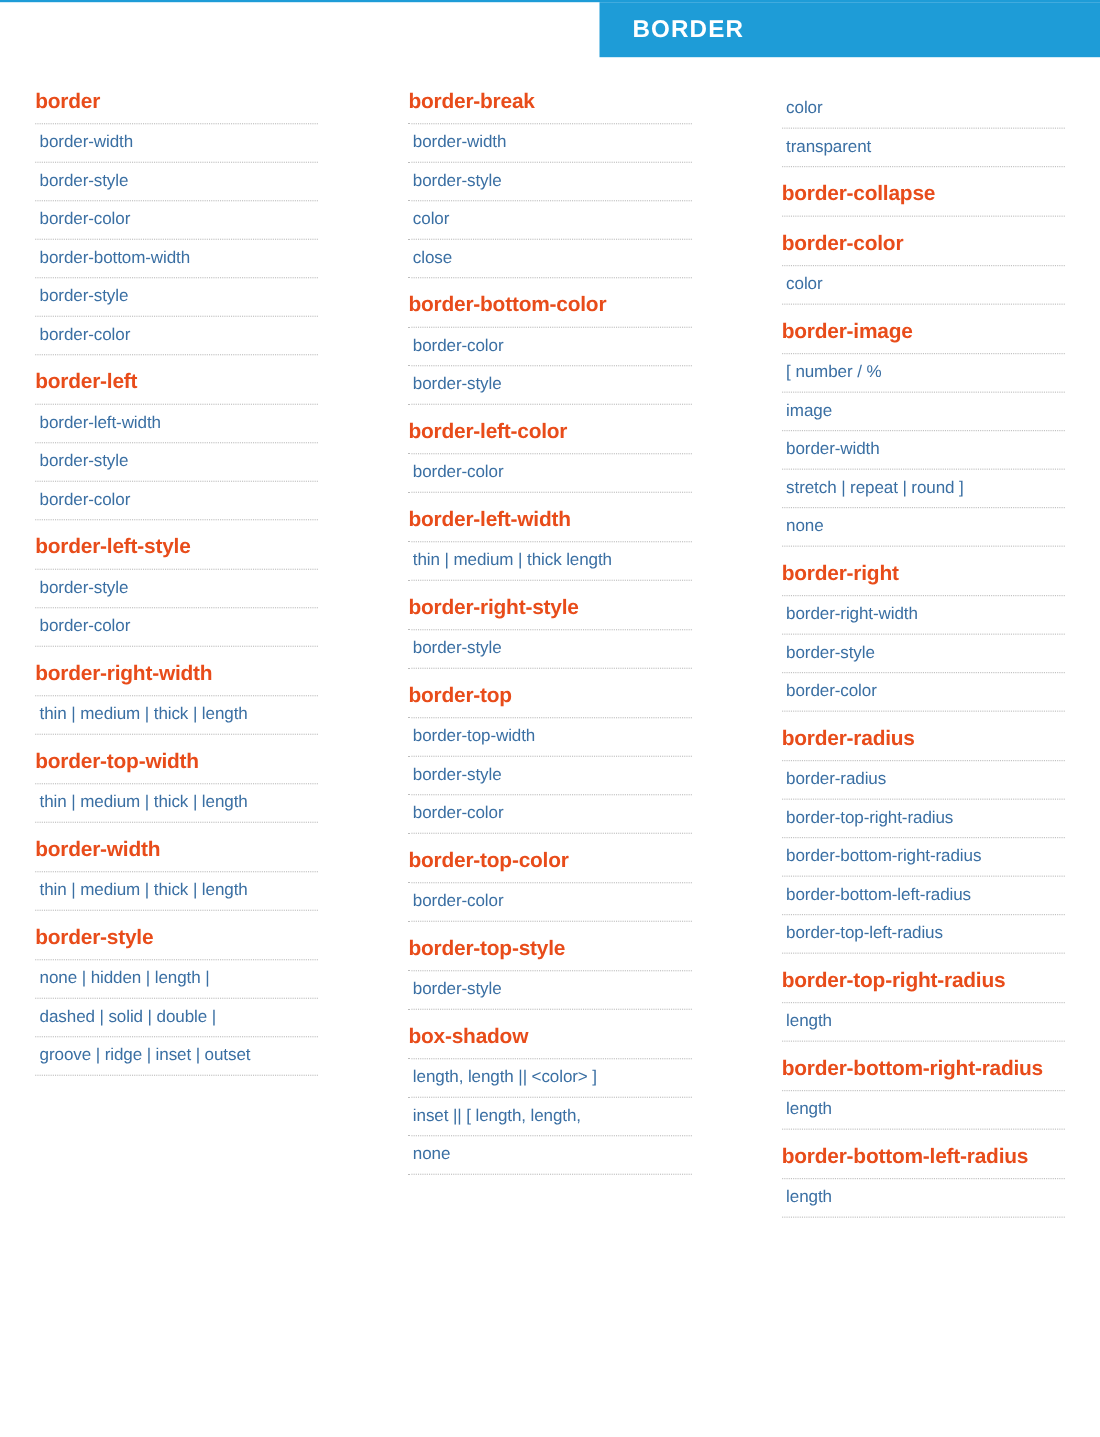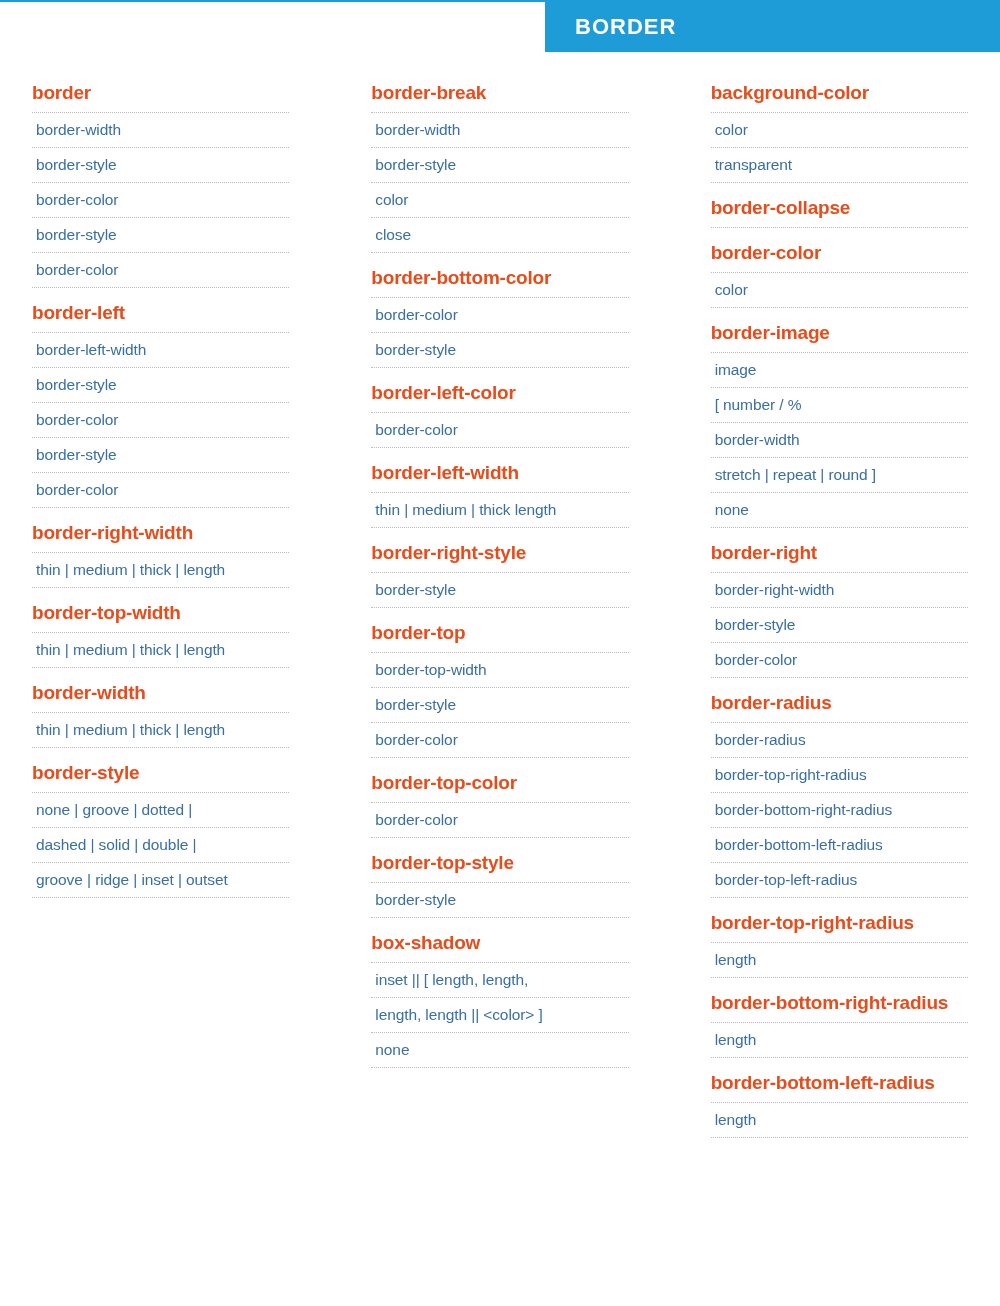--- a/index.html
+++ b/index.html
@@ -66,50 +66,52 @@
 
 <div class="content">
   <div class="col" id="col-0">
       <div class="group">
         <div class="group-title">border</div>
         <div class="item">border-width</div>
         <div class="item">border-style</div>
         <div class="item">border-color</div>
       </div>
       <div class="group">
+        <div class="item">border-bottom-width</div>
         <div class="item">border-style</div>
         <div class="item">border-color</div>
       </div>
       <div class="group">
         <div class="group-title">border-left</div>
         <div class="item">border-left-width</div>
         <div class="item">border-style</div>
         <div class="item">border-color</div>
       </div>
       <div class="group">
+        <div class="group-title">border-left-style</div>
         <div class="item">border-style</div>
       </div>
       <div class="group">
         <div class="item">border-color</div>
       </div>
       <div class="group">
         <div class="group-title">border-right-width</div>
         <div class="item">thin | medium | thick | length</div>
       </div>
       <div class="group">
         <div class="group-title">border-top-width</div>
         <div class="item">thin | medium | thick | length</div>
       </div>
       <div class="group">
         <div class="group-title">border-width</div>
         <div class="item">thin | medium | thick | length</div>
       </div>
       <div class="group">
         <div class="group-title">border-style</div>
-        <div class="item">none | groove | dotted |</div>
+        <div class="item">none | hidden | length |</div>
         <div class="item">dashed | solid | double |</div>
         <div class="item">groove | ridge | inset | outset</div>
       </div>
     </div>
   <div class="col" id="col-1">
       <div class="group">
         <div class="group-title">border-break</div>
         <div class="item">border-width</div>
         <div class="item">border-style</div>
         <div class="item">color</div>
@@ -143,42 +145,41 @@
       <div class="group">
         <div class="group-title">border-top-color</div>
         <div class="item">border-color</div>
       </div>
       <div class="group">
         <div class="group-title">border-top-style</div>
         <div class="item">border-style</div>
       </div>
       <div class="group">
         <div class="group-title">box-shadow</div>
+        <div class="item">length, length || &lt;color&gt; ]</div>
         <div class="item">inset || [ length, length,</div>
-        <div class="item">length, length || &lt;color&gt; ]</div>
         <div class="item">none</div>
       </div>
     </div>
   <div class="col" id="col-2">
       <div class="group">
-        <div class="group-title">background-color</div>
         <div class="item">color</div>
         <div class="item">transparent</div>
       </div>
       <div class="group">
         <div class="group-title">border-collapse</div>
       </div>
       <div class="group">
         <div class="group-title">border-color</div>
         <div class="item">color</div>
       </div>
       <div class="group">
         <div class="group-title">border-image</div>
+        <div class="item">[ number / %</div>
         <div class="item">image</div>
-        <div class="item">[ number / %</div>
         <div class="item">border-width</div>
         <div class="item">stretch | repeat | round ]</div>
         <div class="item">none</div>
       </div>
       <div class="group">
         <div class="group-title">border-right</div>
         <div class="item">border-right-width</div>
         <div class="item">border-style</div>
         <div class="item">border-color</div>
       </div>

